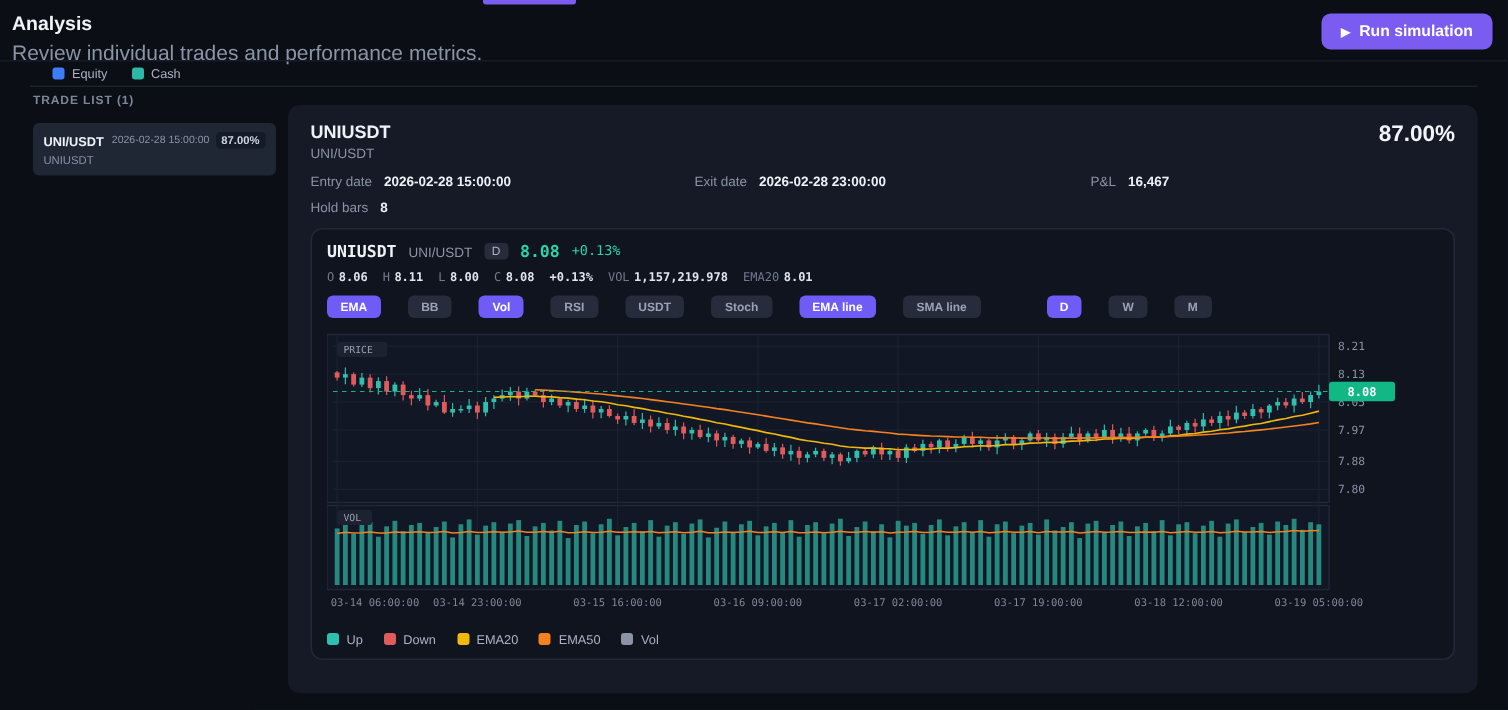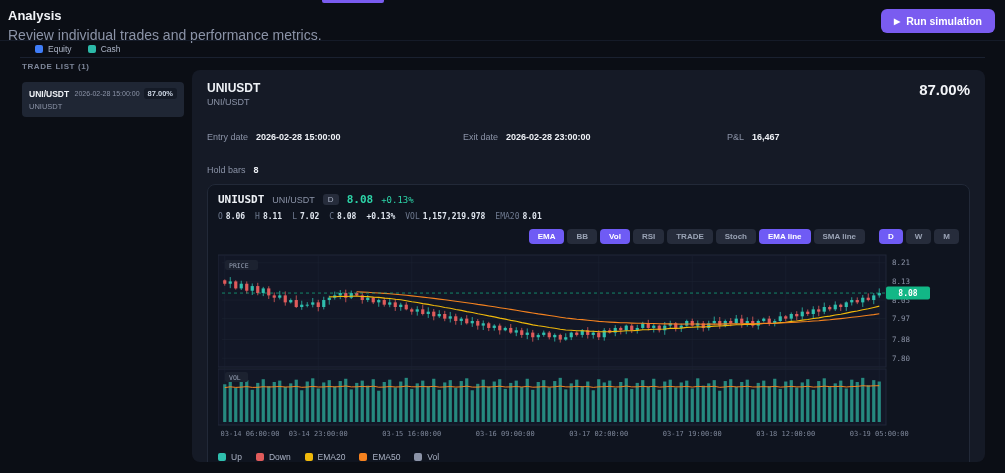--- a/index.html
+++ b/index.html
@@ -31,36 +31,36 @@
   .tc-code { font-size:7.5px; color:#8b93a7; margin-top:3px; }
 
   
   .main-panel { position:absolute; left:192px; top:70px; width:793px; height:392px; background:#151a26; border-radius:8px; padding:11px 15px; overflow:hidden; }
   .mp-header { display:flex; justify-content:space-between; align-items:flex-start; }
   .mp-title { font-size:12px; font-weight:bold; color:#eef1f6; }
   .mp-sub { font-size:9px; color:#8b93a7; margin-top:2px; }
   .mp-pct { font-size:15px; font-weight:bold; color:#f2f4f8; }
   .fields { display:grid; grid-template-columns:256px 264px 1fr; row-gap:7px; margin-top:9px; }
   .field { display:flex; align-items:baseline; gap:8px; }
-  .flabel { font-size:9px; color:#8b93a7;margin-top:16px; }
+  .flabel { font-size:9px; color:#8b93a7; }
   .fvalue { font-size:9px; font-weight:bold; color:#eef1f6; }
 
   
   .chart-card { margin-top:9px; background:#0f141f; border:1px solid #222938; border-radius:8px; padding:8px 10px; }
   .ch-row1 { display:flex; align-items:center; gap:8px; }
   .ch-sym { font-family:"DejaVu Sans Mono",monospace; font-size:11px; font-weight:bold; color:#eef1f6; }
   .ch-pair { font-size:9px; color:#8b93a7; }
   .ch-tf-badge { font-size:8px; color:#aab2c4; background:#262c3b; border-radius:3px; padding:1px 5px; }
   .ch-price { font-family:"DejaVu Sans Mono",monospace; font-size:11px; font-weight:bold; color:#2dd4a8; }
   .ch-chg { font-family:"DejaVu Sans Mono",monospace; font-size:9px; color:#2dd4a8; }
   .ohlc-row { display:flex; gap:10px; margin-top:6px; font-family:"DejaVu Sans Mono",monospace; font-size:8px; flex-wrap:nowrap; }
   .tok { display:flex; gap:3px; }
   .tok .k { color:#6f7a90; }
   .tok .v { color:#dfe5ee; font-weight:bold; }
-  .toolbar { display:flex; align-items:center; gap:3px; margin-top:8px;justify-content:flex-end; }
+  .toolbar { display:flex; align-items:center; gap:18px; margin-top:8px; }
   .tbtn { background:#262c3b; color:#9aa3b5; border:none; border-radius:4px; padding:3px 9px; font-size:8px; font-weight:bold; font-family:"Liberation Sans",sans-serif; cursor:pointer; }
   .tbtn.active { background:#6f5bf5; color:#fff; }
   .tb-gap { width:8px; }
   .chart-svg-wrap { margin-top:8px; }
   .chart-legend { display:flex; gap:14px; align-items:flex-start; margin-top:4px; }
   svg text { font-family:"DejaVu Sans Mono",monospace; }
 </style>
 </head>
 <body>
 
@@ -141,21 +141,21 @@
           <span class="tok">
             <span class="k">O</span>
             <span class="v">8.06</span>
           </span>
           <span class="tok">
             <span class="k">H</span>
             <span class="v">8.11</span>
           </span>
           <span class="tok">
             <span class="k">L</span>
-            <span class="v">7.02</span>
+            <span class="v">8.00</span>
           </span>
           <span class="tok">
             <span class="k">C</span>
             <span class="v">8.08</span>
           </span>
           <span class="tok">
             <span class="v">+0.13%</span>
           </span>
           <span class="tok">
             <span class="k">VOL</span>
@@ -164,21 +164,21 @@
           <span class="tok">
             <span class="k">EMA20</span>
             <span class="v">8.01</span>
           </span>
         </div>
       <div class="toolbar">
           <button class="tbtn active">EMA</button>
           <button class="tbtn">BB</button>
           <button class="tbtn active">Vol</button>
           <button class="tbtn">RSI</button>
-          <button class="tbtn">TRADE</button>
+          <button class="tbtn">USDT</button>
           <button class="tbtn">Stoch</button>
           <button class="tbtn active">EMA line</button>
           <button class="tbtn">SMA line</button>
           <span class="tb-gap"></span>
           <button class="tbtn active">D</button>
           <button class="tbtn">W</button>
           <button class="tbtn">M</button>
         </div>
       <div class="chart-svg-wrap">
         <svg width="745" height="192" viewBox="0 0 745 192">

